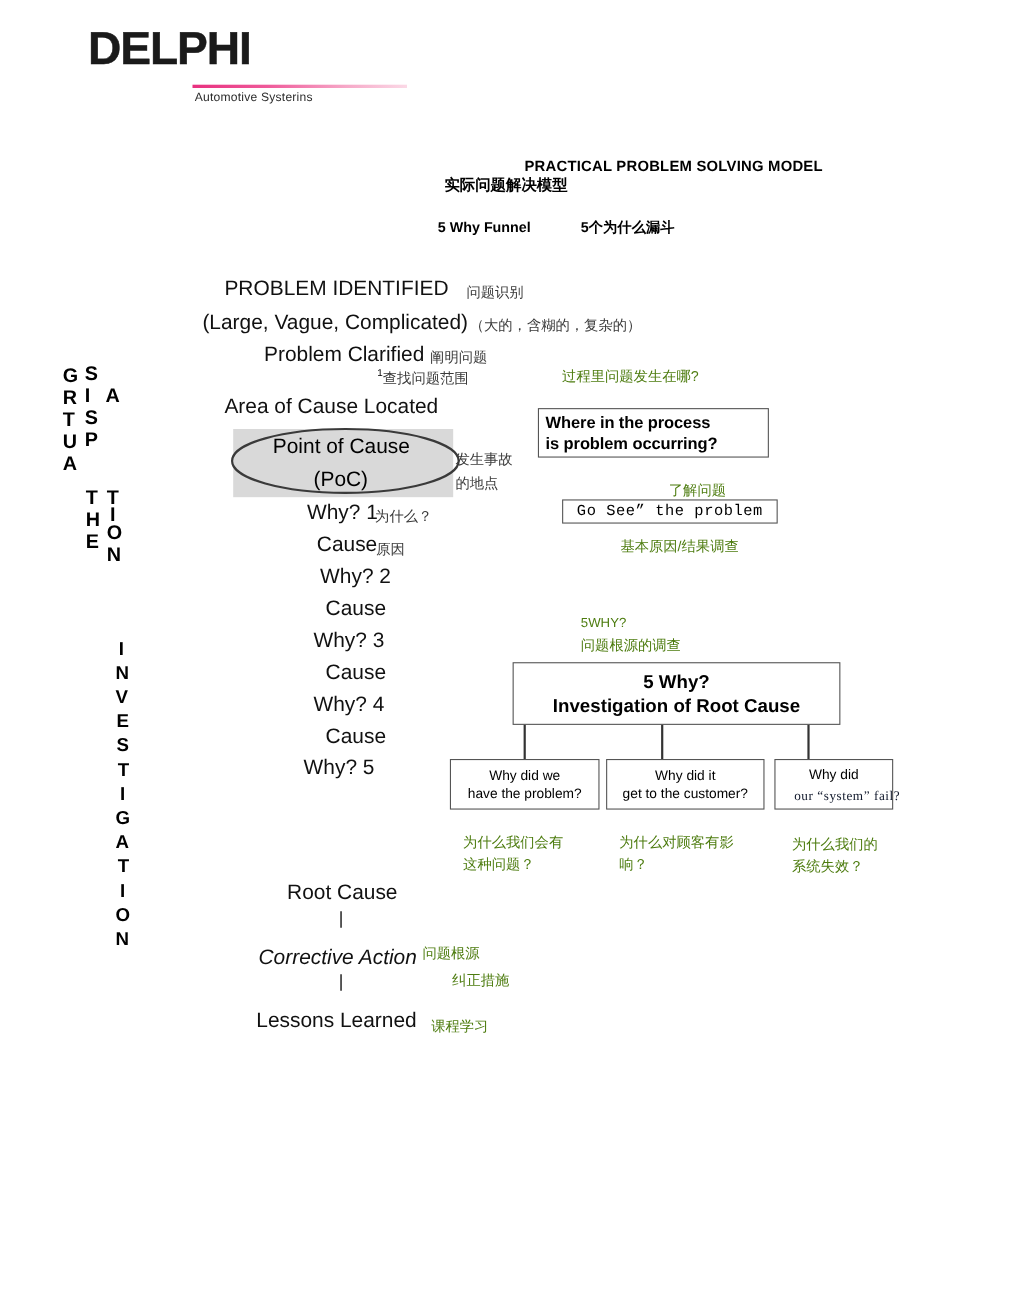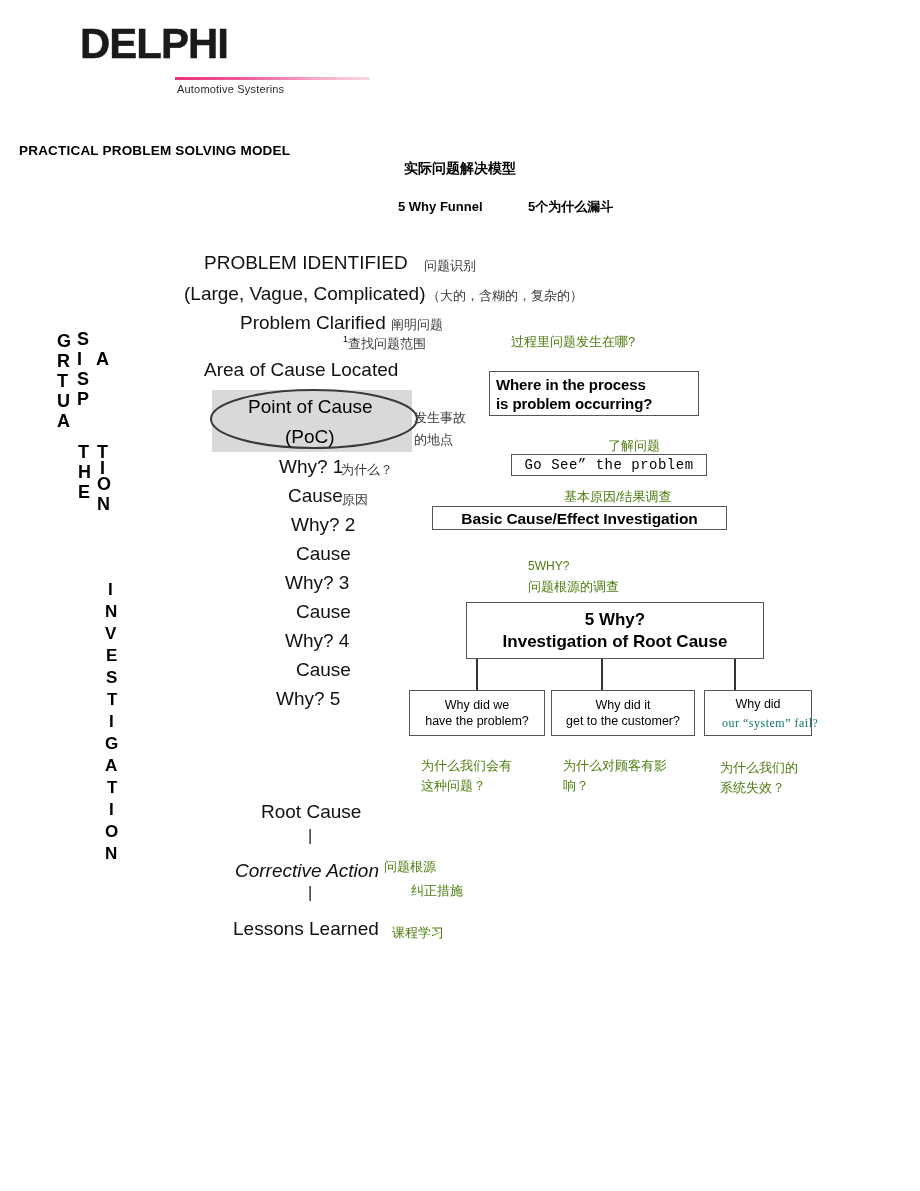--- a/index.html
+++ b/index.html
@@ -128,36 +128,36 @@
     position: absolute;
     background: #333;
   }
 
   
   .overflow-line {
     position: absolute;
     white-space: nowrap;
     font-family: "Liberation Serif", serif;
     font-size: 12px;
-    color: #0f766e;
+    color: #0f172a;
     letter-spacing: 0.5px;
   }
 </style>
 </head>
 <body>
 
 <div id="page">
 
   <div class="abs" id="logo-block">
     <div class="logo-word">DELPHI</div>
     <div class="logo-rule"></div>
     <div class="logo-tag">Automotive Systerins</div>
   </div>
 
-  <div class="abs title-en" style="left:0; top:143px; width:748px; text-align:left;padding-left:19px;">PRACTICAL PROBLEM SOLVING MODEL</div>
+  <div class="abs title-en" style="left:0; top:143px; width:748px; text-align:right;">PRACTICAL PROBLEM SOLVING MODEL</div>
   <div class="abs title-cn" style="left:0; top:160px; width:920px; text-align:center;">实际问题解决模型</div>
 
   <div class="abs subtitle" style="left:398px; top:199px;">5 Why Funnel</div>
   <div class="abs subtitle" style="left:528px; top:198px;">5个为什么漏斗</div>
 
   <div>
 
     <div class="vletter big abs" style="left:57px; top:333px;">G</div>
     <div class="vletter big abs" style="left:57px; top:353px;">R</div>
     <div class="vletter big abs" style="left:57px; top:373px;">T</div>
@@ -254,21 +254,20 @@
       <div class="box-bold">is problem occurring?</div>
     </div>
   </div>
 
   <div class="abs cn-note gray" style="left:608px; top:437px;">了解问题</div>
 
   <div class="box box-mono" style="left:511px; top:454px; width:196px; height:22px;">Go See” the problem</div>
 
   <div class="abs cn-note gray" style="left:564px; top:488px;">基本原因/结果调查</div>
 
-  <div class="box box-bold" style="left:432px; top:506px; width:295px; height:24px; font-size:15.5px;">Basic Cause/Effect Investigation</div>
 
   <div class="abs cn-note gray" style="left:528px; top:559px; font-size:12px;">5WHY?</div>
   <div class="abs cn-note gray" style="left:528px; top:578px;">问题根源的调查</div>
 
   <div class="box" style="left:466px; top:602px; width:298px; height:57px;">
     <div>
       <div class="why5-title">5 Why?</div>
       <div class="why5-title">Investigation of Root Cause</div>
     </div>
   </div>

